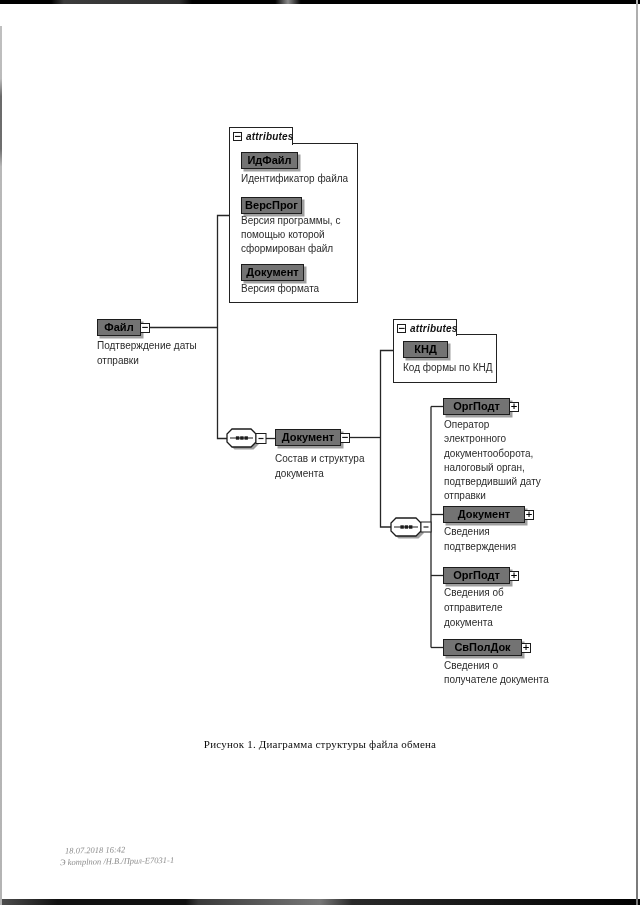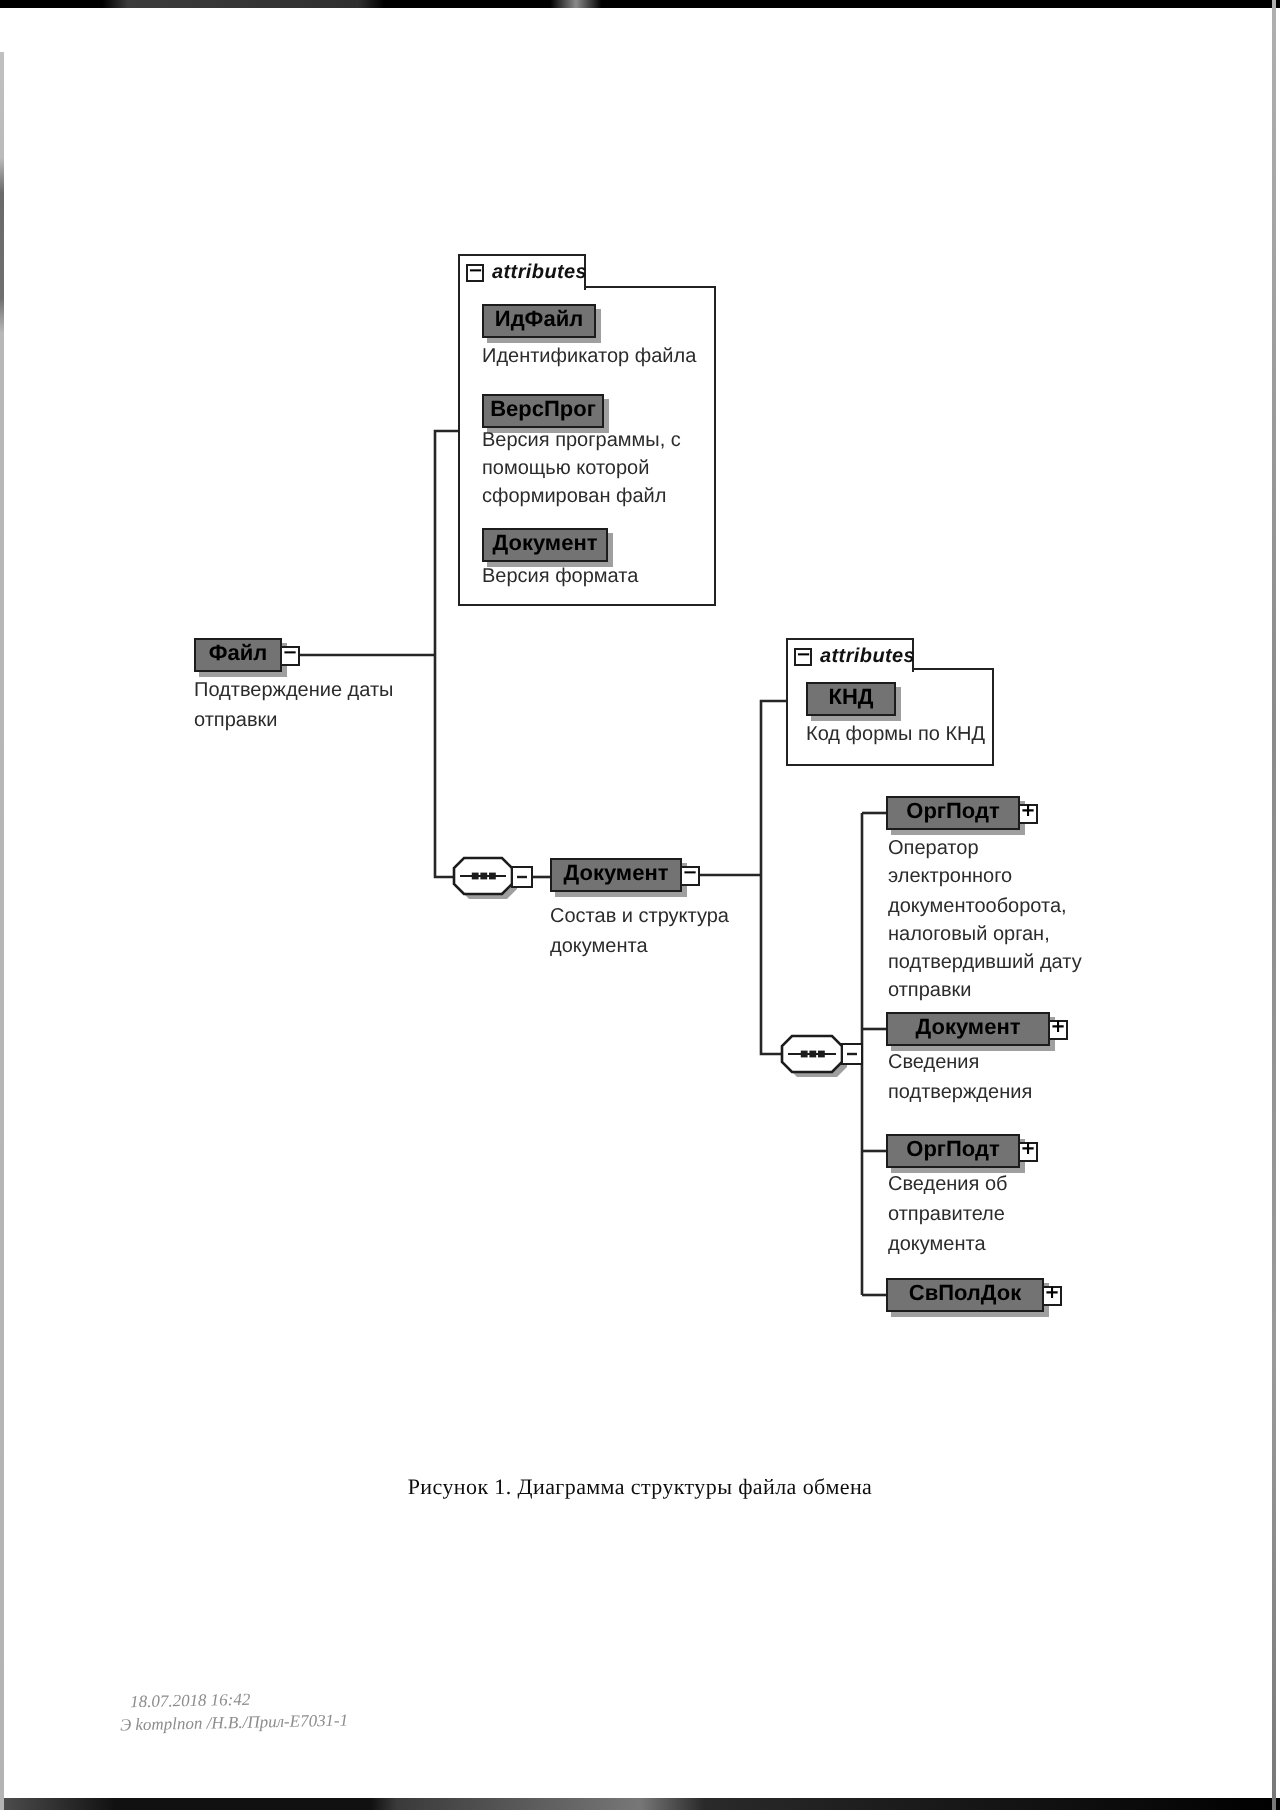--- a/index.html
+++ b/index.html
@@ -150,20 +150,22 @@
     <span class="tgl">+</span>
   </div>
   <div class="desc" style="left:444px;top:585px;width:110px;line-height:15px">Сведения об
 отправителе
 документа</div>
 
   <div class="ebox" style="left:443px;top:639px;width:79px">
     <span class="lbl">СвПолДок</span>
     <span class="tgl">+</span>
   </div>
+  <div class="desc" style="left:444px;top:659px;width:140px;line-height:14px">Сведения о
+получателе документа</div>
 
   <div class="caption">Рисунок 1. Диаграмма структуры файла обмена</div>
 
   <div class="stamp stamp1">18.07.2018 16:42</div>
   <div class="stamp stamp2">Э komplnon /Н.В./Прил-Е7031-1</div>
 
   <div class="edge-top"></div>
   <div class="edge-bottom"></div>
   <div class="edge-right"></div>
   <div class="edge-left"></div>

